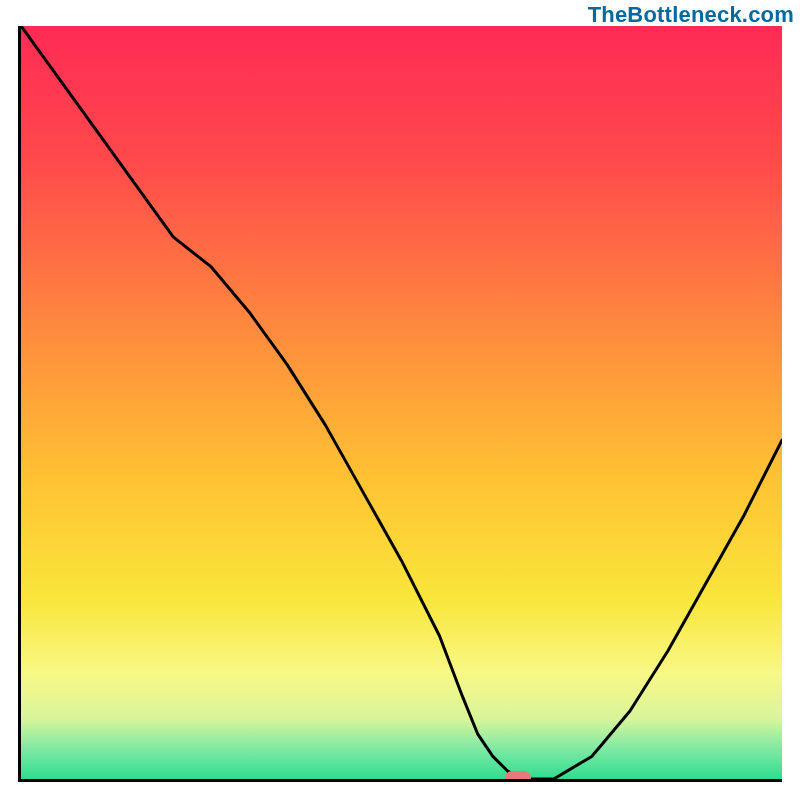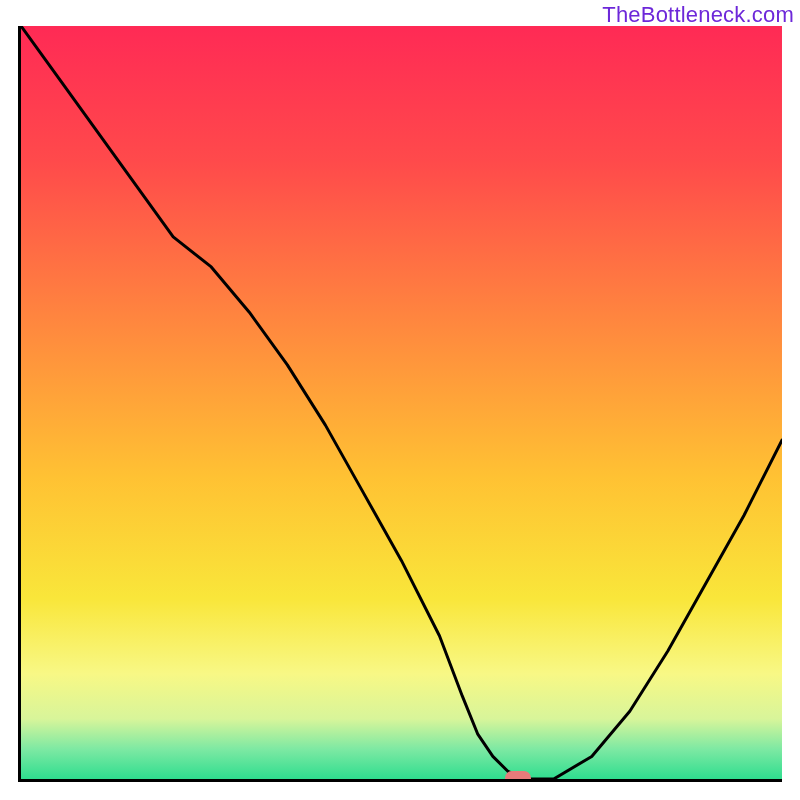--- a/index.html
+++ b/index.html
@@ -14,22 +14,22 @@
     position: relative;
     width: 800px;
     height: 800px;
     box-sizing: border-box;
   }
   .watermark {
     position: absolute;
     top: 2px;
     right: 6px;
     font-size: 22px;
-    font-weight: normal;
-    color: #6d28d9;
+    font-weight: bold;
+    color: #0369a1;
     letter-spacing: 0.2px;
     z-index: 5;
   }
   .plot {
     position: absolute;
     left: 18px;
     top: 26px;
     width: 764px;
     height: 756px;
     border-left: 3px solid #000;

